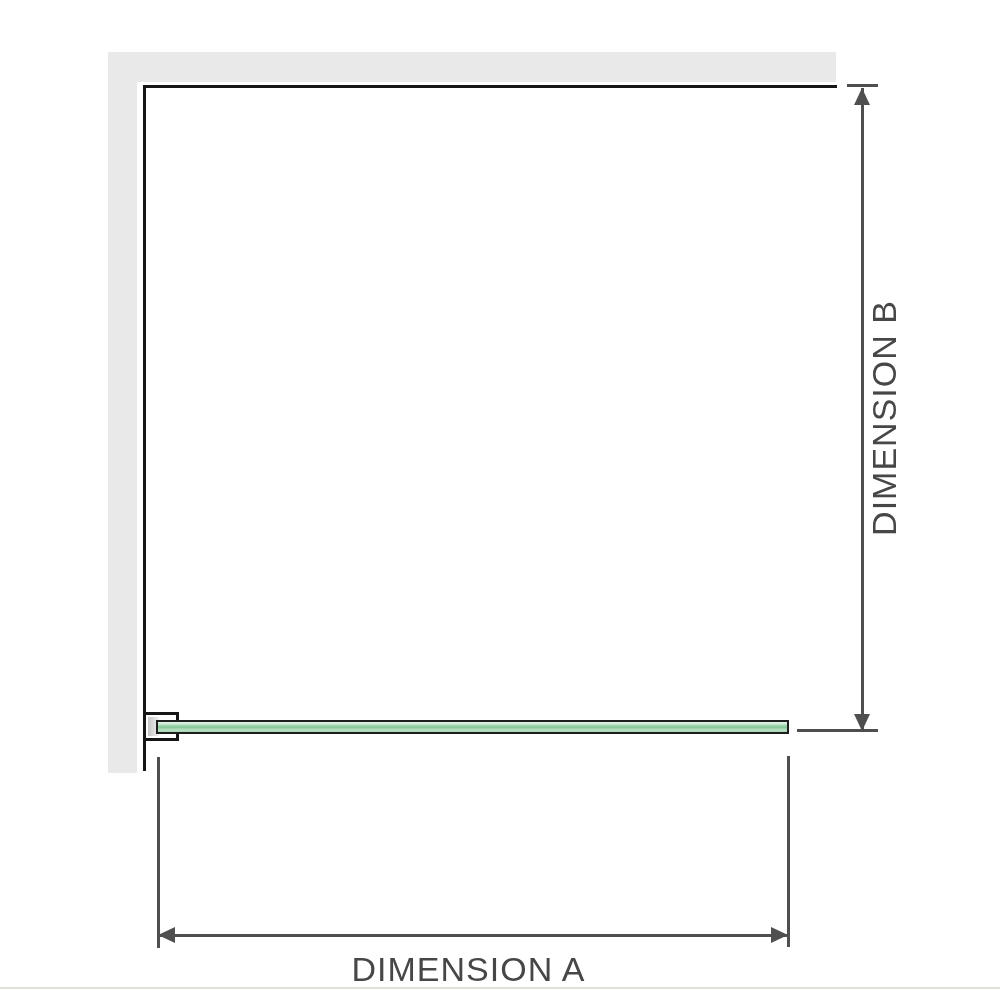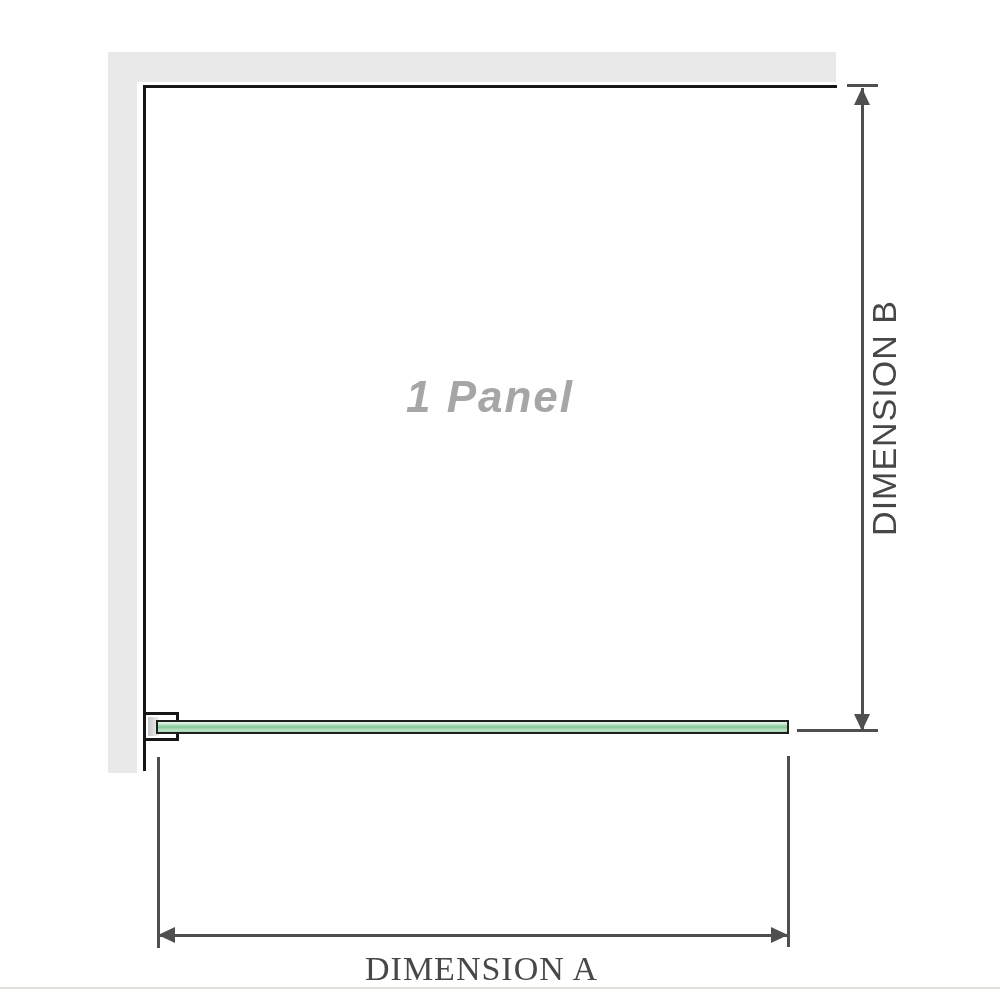--- a/index.html
+++ b/index.html
@@ -98,43 +98,41 @@
     border-bottom: 8px solid transparent;
     border-right: 17px solid #4f4f4f;
   }
   .dima-arrow-right {
     left: 771px; top: 927px; width: 0; height: 0;
     border-top: 8px solid transparent;
     border-bottom: 8px solid transparent;
     border-left: 17px solid #4f4f4f;
   }
   .dima-label {
-    left: 166px; top: 950px; width: 631px;
+    left: 153px; top: 950px; width: 631px;
     text-align: center;
     font-size: 34px;
     font-weight: 400;
     letter-spacing: 1px;
     color: #474747;
-    font-family: Liberation Serif, serif;
   }
 
   
   .page-divider { left: 0; top: 987px; width: 1000px; height: 2px; background: #e0e0da; }
 </style>
 </head>
 <body>
 
 <div class="canvas">
 
   <div class="abs wall-top"></div>
   <div class="abs wall-left"></div>
 
   <div class="abs panel-outline"></div>
 
-  <div class="abs panel-watermark">1 Panel</div>
 
   <div class="abs bracket"></div>
   <div class="abs bracket-shade"></div>
   <div class="abs glass-bar"></div>
 
   <div class="abs dimb-cap-top"></div>
   <div class="abs dimb-cap-bottom"></div>
   <div class="abs dimb-line"></div>
   <div class="abs dimb-arrow-up"></div>
   <div class="abs dimb-arrow-down"></div>

